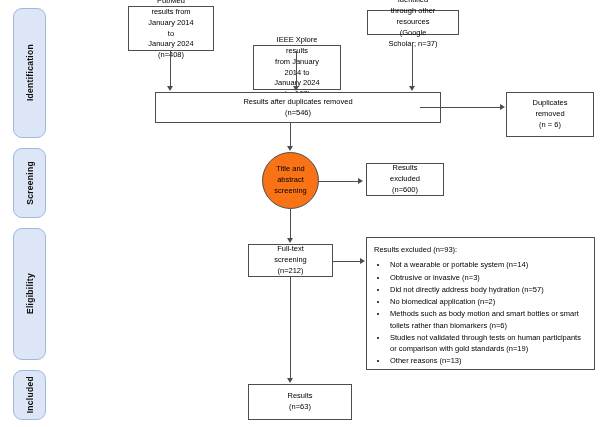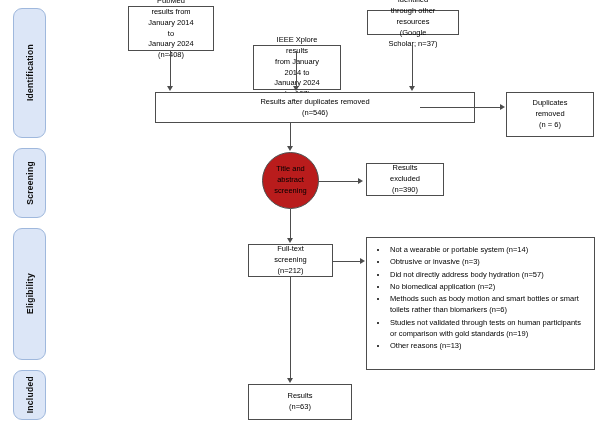--- a/index.html
+++ b/index.html
@@ -52,21 +52,21 @@
     text-align: center;
     font-size: 7.5px;
     line-height: 1.45;
     padding: 2px 17px;
     white-space: pre-line;
   }
 
   
   .node-circle {
     position: absolute;
-    background: #b91c1c;
+    background: #f97316;
     border: 1px solid #4d4d4d;
     border-radius: 50%;
     box-sizing: border-box;
     display: flex;
     align-items: center;
     justify-content: center;
     text-align: center;
     font-size: 7.5px;
     line-height: 1.45;
     white-space: pre-line;
@@ -157,52 +157,53 @@
 
   <div class="edge edge-v" style="left:170px; top:51px; height:36px;"></div>
   <div class="arrow-down" style="left:167px; top:86px;"></div>
 
   <div class="edge edge-v" style="left:296px; top:51px; height:36px;"></div>
   <div class="arrow-down" style="left:293px; top:86px;"></div>
 
   <div class="edge edge-v" style="left:412px; top:45px; height:42px;"></div>
   <div class="arrow-down" style="left:409px; top:86px;"></div>
 
-  <div class="node-box" style="left:155px; top:92px; width:320px; height:31px;">Results after duplicates removed
+  <div class="node-box" style="left:155px; top:92px; width:286px; height:31px;">Results after duplicates removed
 (n=546)</div>
 
   <div class="edge edge-h" style="left:420px; top:107px; width:82px;"></div>
   <div class="arrow-right" style="left:500px; top:104px;"></div>
 
   <div class="node-box" style="left:506px; top:92px; width:88px; height:45px;">Duplicates removed
 (n = 6)</div>
 
   <div class="edge edge-v" style="left:290px; top:123px; height:24px;"></div>
   <div class="arrow-down" style="left:287px; top:146px;"></div>
 
   <div class="node-circle" style="left:262px; top:152px; width:57px; height:57px;">Title and
 abstract
 screening</div>
 
   <div class="edge edge-h" style="left:319px; top:181px; width:41px;"></div>
   <div class="arrow-right" style="left:358px; top:178px;"></div>
 
   <div class="node-box" style="left:366px; top:163px; width:78px; height:33px;">Results excluded
-(n=390)</div>
+(n=600)</div>
 
   <div class="edge edge-v" style="left:290px; top:209px; height:30px;"></div>
   <div class="arrow-down" style="left:287px; top:238px;"></div>
 
   <div class="node-box" style="left:248px; top:244px; width:85px; height:33px;">Full-text screening
 (n=212)</div>
 
   <div class="edge edge-h" style="left:333px; top:261px; width:30px;"></div>
   <div class="arrow-right" style="left:360px; top:258px;"></div>
 
   <div class="reasons-panel" style="left:366px; top:237px; width:229px; height:133px;">
+    <p class="reasons-title">Results excluded (n=93):</p>
     <ul class="reasons-list">
       <li>Not a wearable or portable system (n=14)</li>
       <li>Obtrusive or invasive (n=3)</li>
       <li>Did not directly address body hydration (n=57)</li>
       <li>No biomedical application (n=2)</li>
       <li>Methods such as body motion and smart bottles or smart toilets rather than biomarkers (n=6)</li>
       <li>Studies not validated through tests on human participants or comparison with gold standards (n=19)</li>
       <li>Other reasons (n=13)</li>
     </ul>
   </div>

